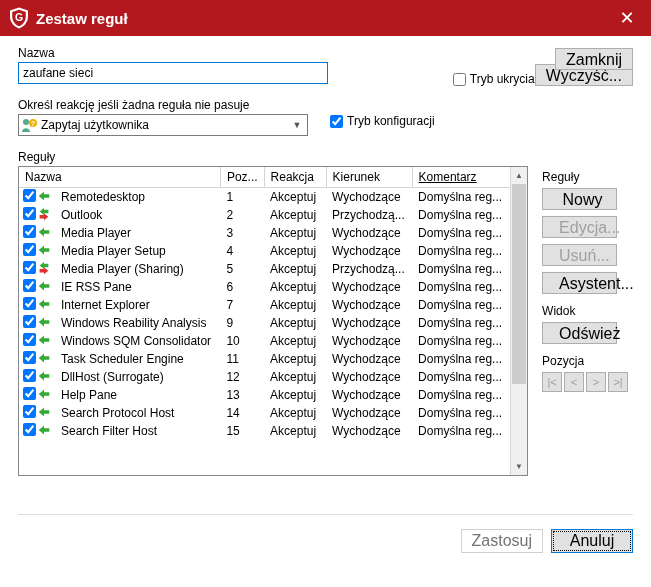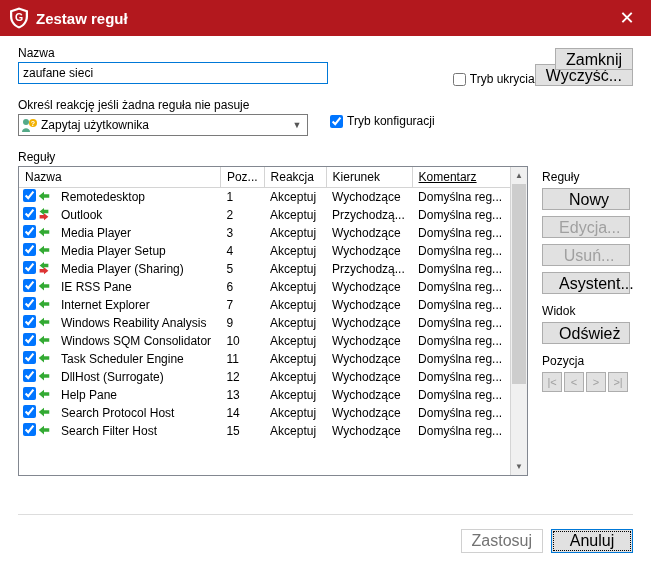--- a/index.html
+++ b/index.html
@@ -35,21 +35,21 @@
 tbody td { padding: 1px 6px; font-size: 12px; white-space: nowrap; }
 .cell-check { width: 18px; padding-left:4px; padding-right:0; }
 .cell-icon { width: 18px; padding: 0; }
 .arrow-icon { width: 14px; height: 14px; display: inline-block; }
 .scrollbar { width: 17px; background: #f0f0f0; border-left: 1px solid #d4d4d4; display: flex; flex-direction: column; }
 .sb-btn { height: 17px; background: #f0f0f0; display: flex; align-items: center; justify-content: center; font-size: 8px; color: #606060; border: none; }
 .sb-track { flex: 1; background: #f0f0f0; position: relative; }
 .sb-thumb { position: absolute; left: 1px; right: 1px; top: 0; height: 200px; background: #cdcdcd; }
 .side { width: 92px; }
 .side .group-label { font-size: 12px; margin: 4px 0 4px 0; }
-.side .btn { width: 88px; margin-bottom: 6px; display: block; padding-left: 16px; }
+.side .btn { width: 75px; margin-bottom: 6px; display: block; padding-left: 16px; }
 .btn.disabled { color: #a0a0a0; }
 .pos-btns { display: flex; gap: 2px; }
 .pos-btns .pbtn { width: 20px; height: 20px; border: 1px solid #adadad; background: #e1e1e1; display: flex; align-items: center; justify-content: center; font-size: 11px; color: #a0a0a0; }
 .footer { border-top: 1px solid #ddd; margin: 38px 18px 0 18px; padding-top: 14px; display: flex; justify-content: flex-end; gap: 8px; }
 .footer .btn { min-width: 82px; height: 24px; }
 .footer .btn.anuluj { border: 1px solid #0078d7; outline: 1px dotted #000; outline-offset: -3px; }
 .footer .btn.zastosuj { background: #fff; color: #737373; border: 1px solid #d0d0d0; }
 </style>
 </head>
 <body>

